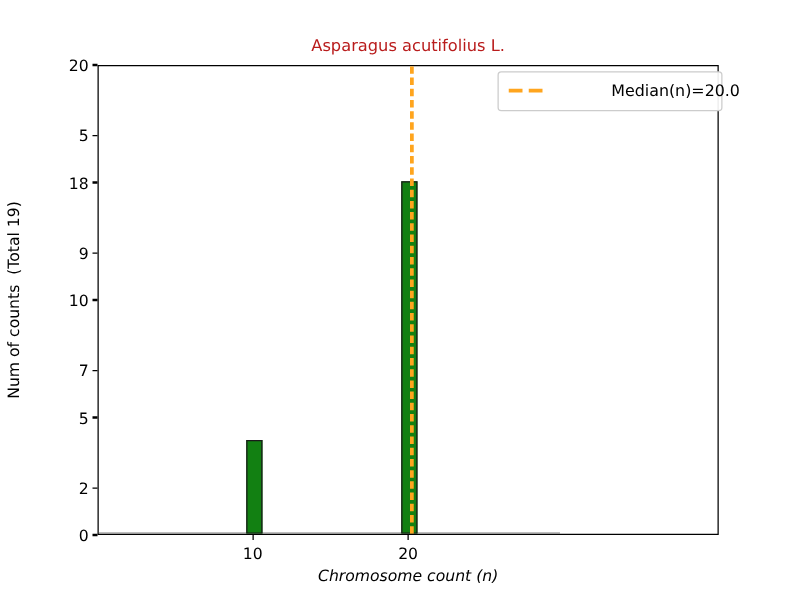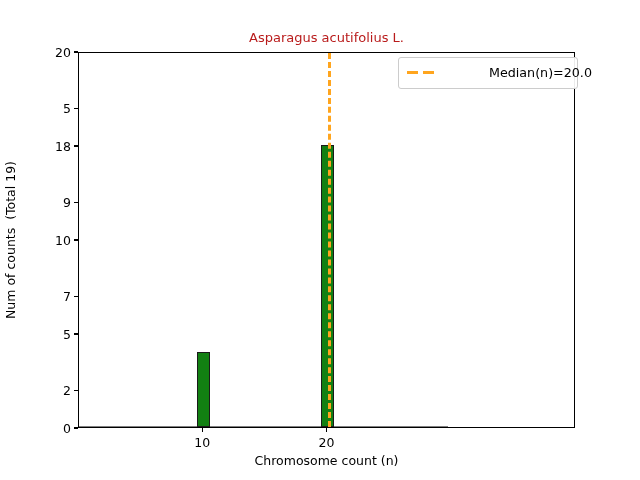--- a/index.html
+++ b/index.html
@@ -149,20 +149,21 @@
   #x-axis-label {
     position: absolute;
     left: 78px;
     top: 453px;
     width: 497px;
     text-align: center;
     font-size: 12.5px;
     line-height: 16px;
     color: #000000;
     white-space: nowrap;
+    font-style: italic;
   }
   #y-axis-label-wrap {
     position: absolute;
     left: 0px;
     top: 52px;
     width: 22px;
     height: 376px;
   }
   #y-axis-label {
     position: absolute;

